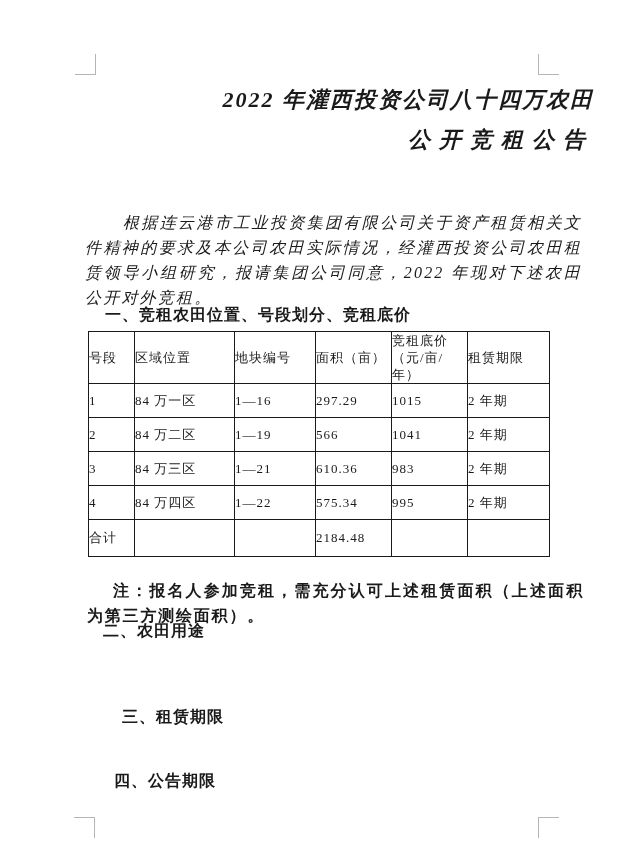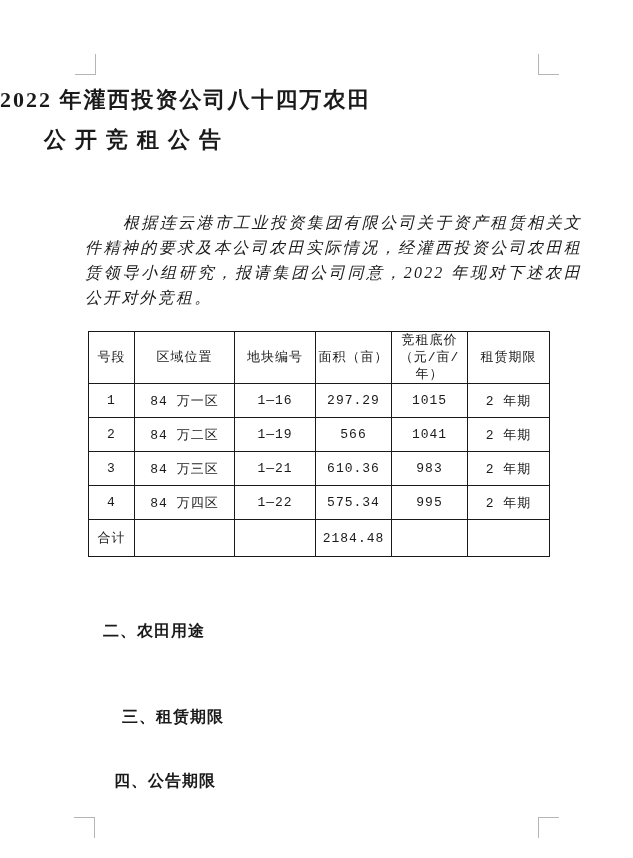--- a/index.html
+++ b/index.html
@@ -15,22 +15,22 @@
 
   
   .mark { position: absolute; width: 20px; height: 20px; }
   .mark-tl { left: 75px;  top: 54px;  border-right: 1px solid #b5b5b5; border-bottom: 1px solid #b5b5b5; }
   .mark-tr { left: 538px; top: 54px;  border-left: 1px solid #b5b5b5;  border-bottom: 1px solid #b5b5b5; }
   .mark-bl { left: 74px;  top: 817px; border-right: 1px solid #b5b5b5; border-top: 1px solid #b5b5b5; }
   .mark-br { left: 538px; top: 817px; border-left: 1px solid #b5b5b5;  border-top: 1px solid #b5b5b5; }
 
   .doc-title {
     position: absolute; top: 80px; left: 0; width: 594px;
-    text-align: left; font-weight: 700; font-size: 22px;
-    line-height: 40px; letter-spacing: 2px;
+    text-align: right; font-weight: 700; font-size: 22px;
+    line-height: 40px; letter-spacing: 2px; font-style: italic;
   }
   .doc-title .line2 { letter-spacing: 9px; padding-left: 44px; }
 
   .intro {
     position: absolute; top: 194px; left: 85px; width: 497px;
     font-size: 16px; line-height: 25px; letter-spacing: 2.2px;
     text-align: justify; text-indent: 38px; font-style: italic;
   }
 
   .sec-heading { position: absolute; font-weight: 700; font-size: 16px; letter-spacing: 1px; white-space: nowrap; }
@@ -38,22 +38,22 @@
   .h2 { top: 621px; left: 103px; }
   .h3 { top: 707px; left: 122px; }
   .h4 { top: 771px; left: 114px; }
 
   table.rent {
     position: absolute; top: 331px; left: 88px;
     width: 461px; table-layout: fixed; border-collapse: collapse;
     font-size: 13px; letter-spacing: 1px;
   }
   table.rent th, table.rent td {
-    border: 1px solid #1a1a1a; text-align: center; vertical-align: middle;
-    padding: 0; font-weight: 400; overflow: hidden; font-family: Liberation Mono, monospace;
+    border: 1px solid #1a1a1a; text-align: left; vertical-align: middle;
+    padding: 0; font-weight: 400; overflow: hidden;
   }
   table.rent th { white-space: pre-line; line-height: 17px; height: 49px; }
   table.rent td { height: 33px; }
   table.rent tr.total td { height: 36px; margin-left: 21px; }
 
   .note {
     position: absolute; top: 562px; left: 87px; width: 497px;
     font-weight: 700; font-size: 16px; line-height: 25px;
     letter-spacing: 1.8px; text-align: justify; text-indent: 26px;
   }
@@ -80,20 +80,21 @@
   <div class="mark mark-bl"></div>
   <div class="mark mark-br"></div>
 
   <div class="doc-title">
     <div class="line1">2022 年灌西投资公司八十四万农田</div>
     <div class="line2">公开竞租公告</div>
   </div>
 
   <p class="intro">根据连云港市工业投资集团有限公司关于资产租赁相关文件精神的要求及本公司农田实际情况，经灌西投资公司农田租赁领导小组研究，报请集团公司同意，2022 年现对下述农田公开对外竞租。</p>
 
+  <div class="sec-heading h1">一、竞租农田位置、号段划分、竞租底价</div>
 
   <table class="rent">
     <colgroup>
       <col style="width:46px">
         <col style="width:100px">
         <col style="width:81px">
       <col style="width:76px">
         <col style="width:76px">
         <col style="width:82px">
     </colgroup>
@@ -143,20 +144,21 @@
       <td>合计</td>
       <td></td>
       <td></td>
       <td>2184.48</td>
       <td></td>
       <td></td>
     </tr>
   </tbody>
     </table>
 
+  <p class="note">注：报名人参加竞租，需充分认可上述租赁面积（上述面积为第三方测绘面积）。</p>
 
   <div class="sec-heading h2">二、农田用途</div>
 
 
   <div class="sec-heading h3">三、租赁期限</div>
 
 
   <div class="sec-heading h4">四、公告期限</div>
 
 </div>

